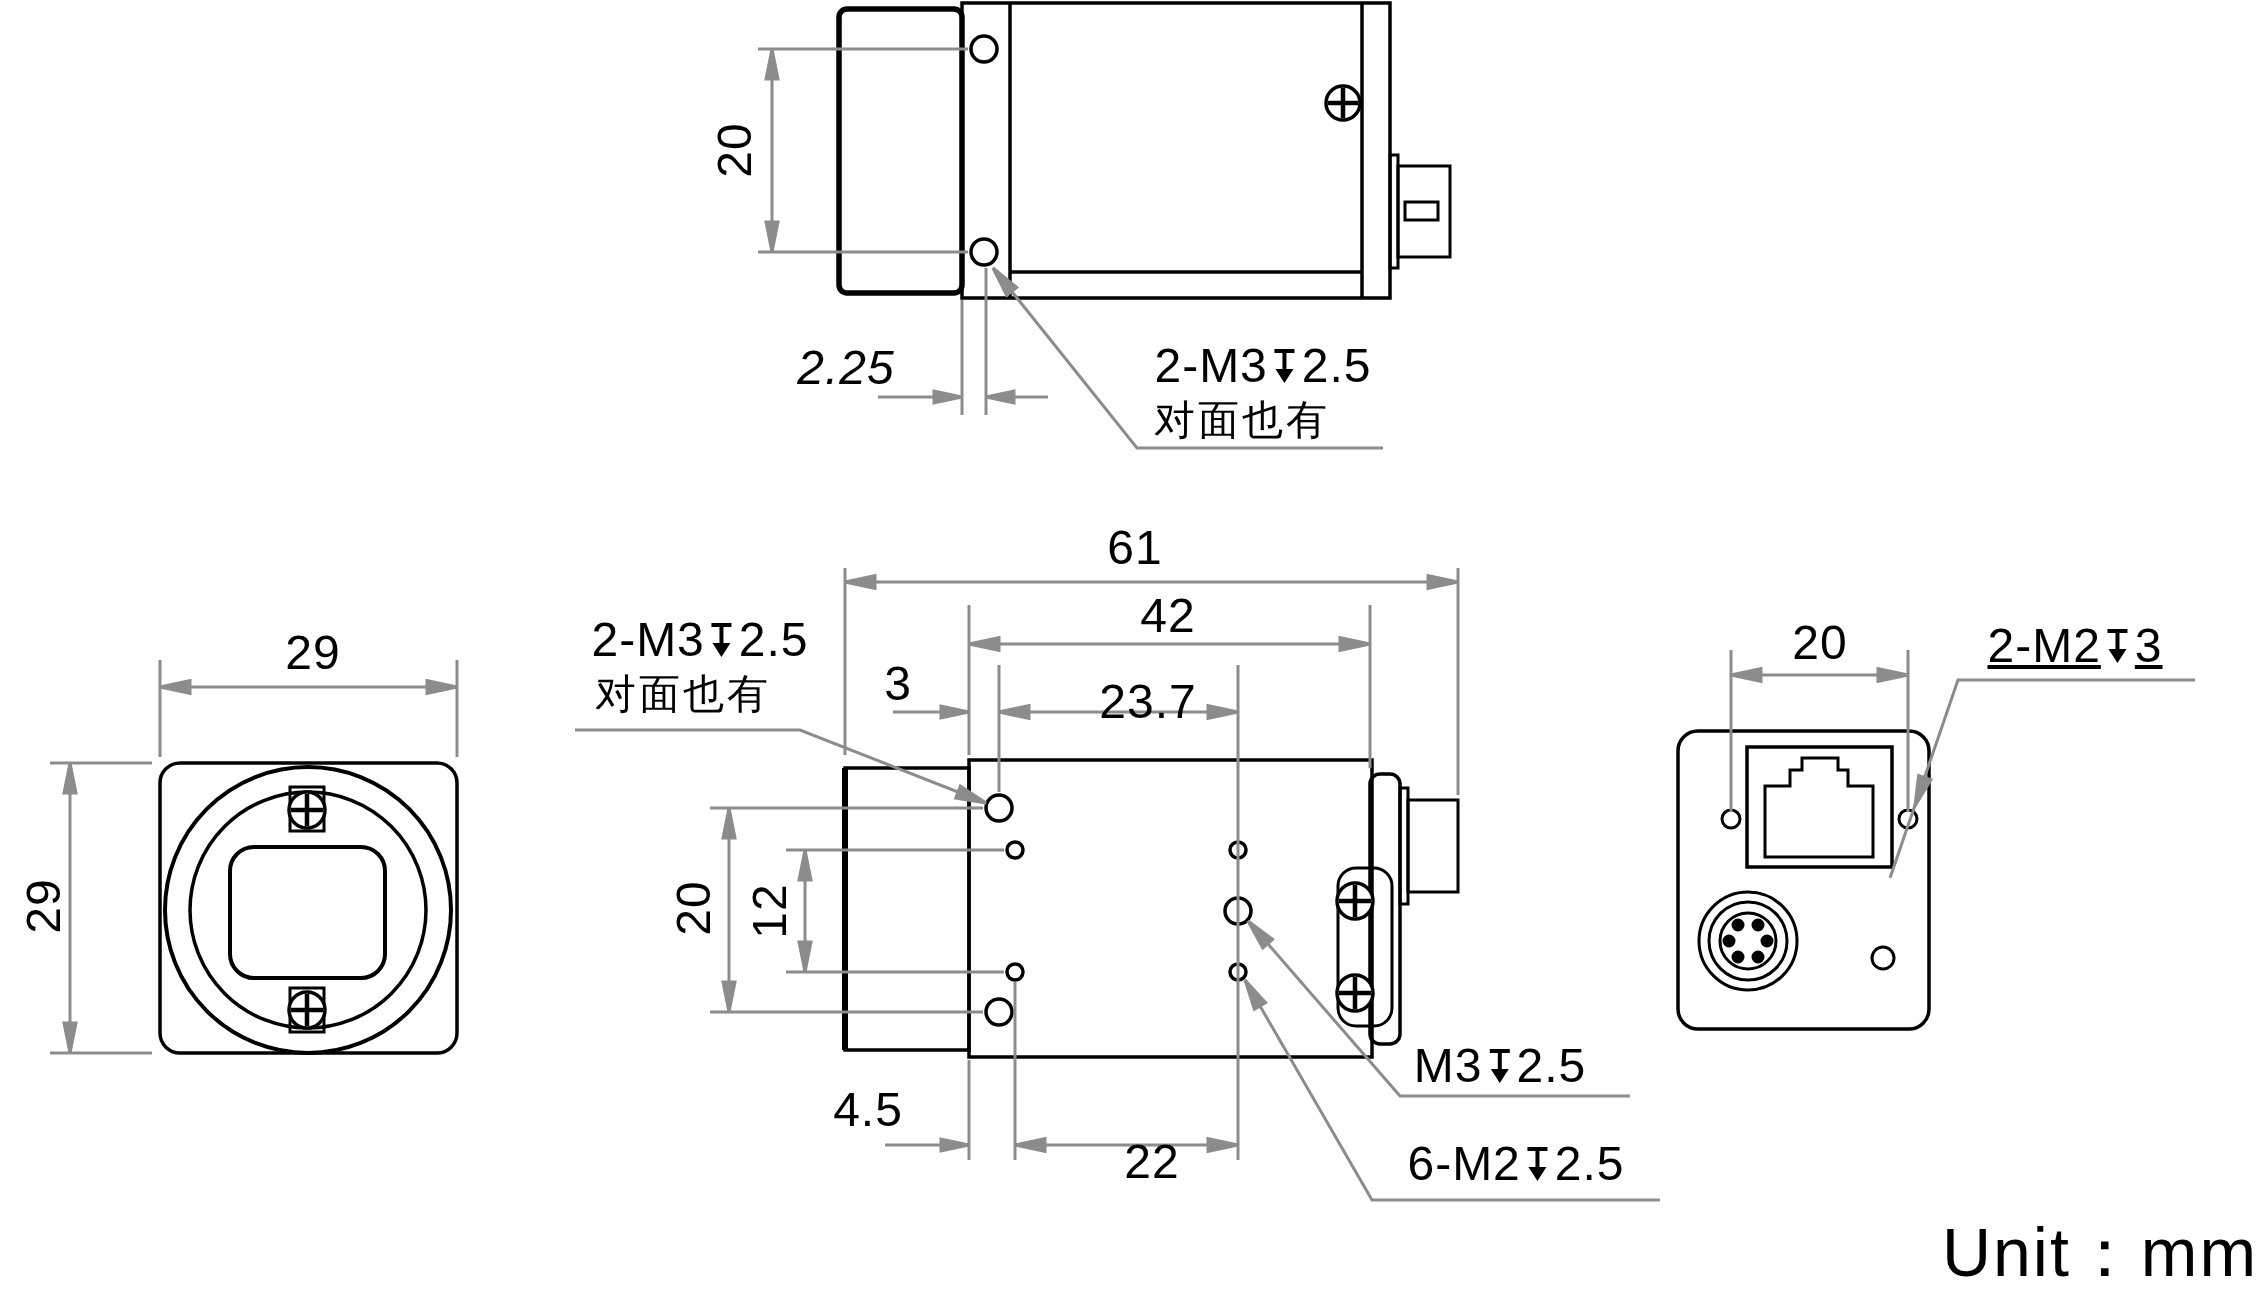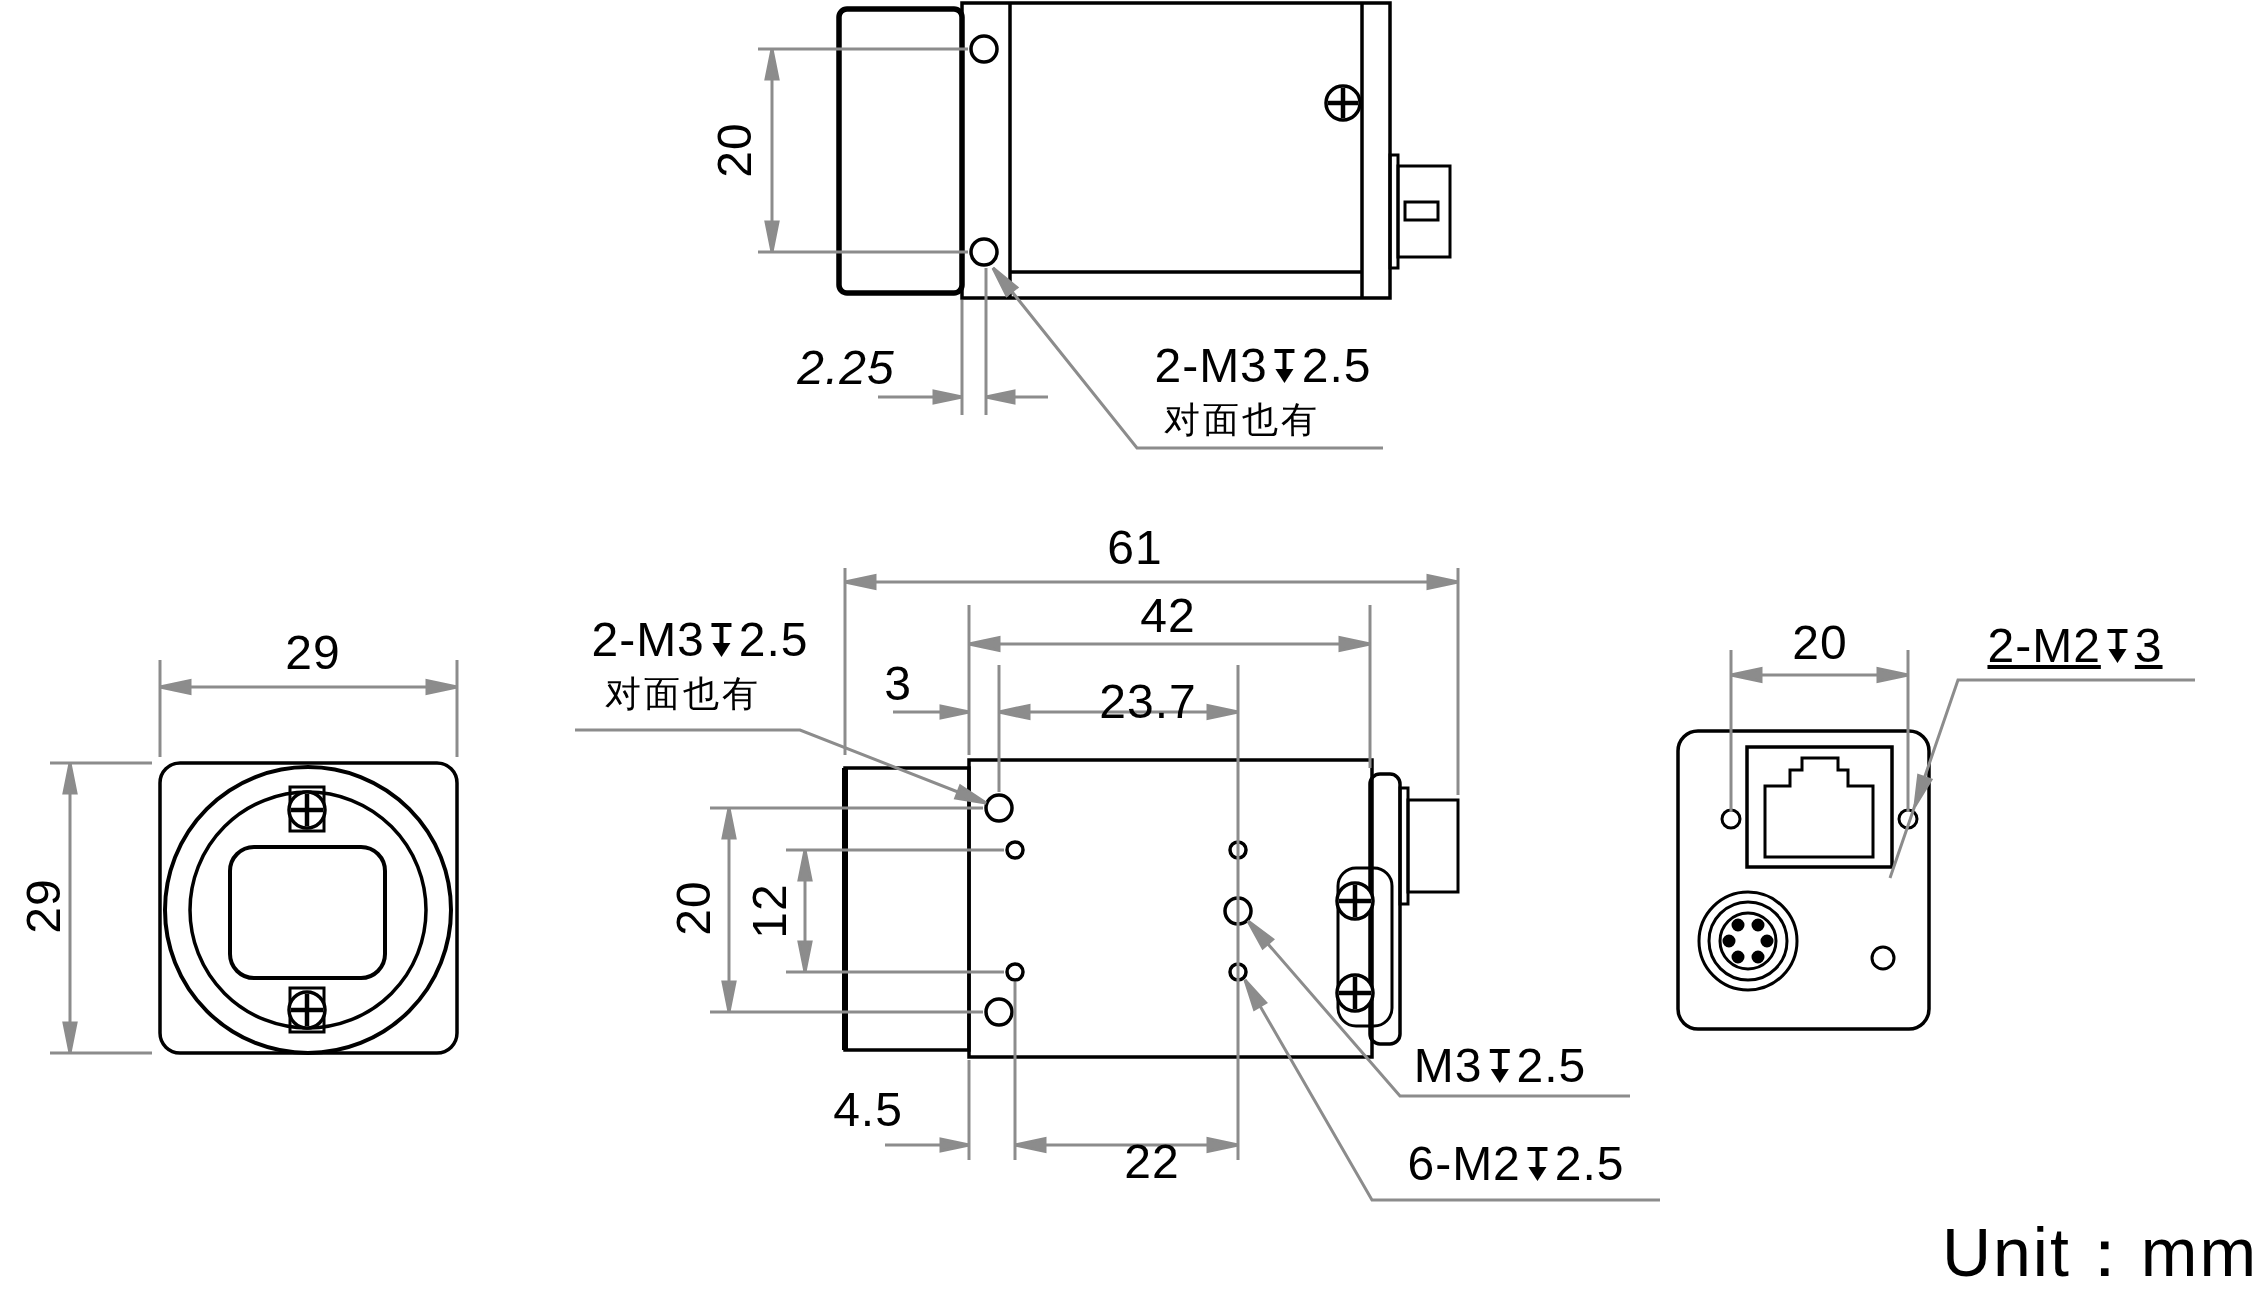--- a/index.html
+++ b/index.html
@@ -3,21 +3,21 @@
 <meta charset="utf-8">
 <style>
   html,body { margin:0; padding:0; background:#ffffff; }
   .stage { position:relative; width:2257px; height:1307px; background:#ffffff;
            font-family:"Liberation Sans", sans-serif; overflow:hidden; }
   .stage svg.drawing { position:absolute; left:0; top:0; }
   .dim-label { position:absolute; transform:translate(-50%,-50%);
                font-size:48px; color:#000; white-space:nowrap;
                display:flex; align-items:center; line-height:1; letter-spacing:1px; }
   .dim-label.rot { transform:translate(-50%,-50%) rotate(-90deg); }
-  .dim-label.cjk { font-size:36px; letter-spacing:3px; }
+  .dim-label.cjk { font-size:41px; letter-spacing:3px; }
   .dim-label.unit { font-size:68px; letter-spacing:2px; }
   .depth-icon { display:inline-block; margin:0 4px; }
 </style>
 </head>
 <body>
 
 <div class="stage">
 
 <svg class="drawing" width="2257" height="1307" viewBox="0 0 2257 1307">
 

